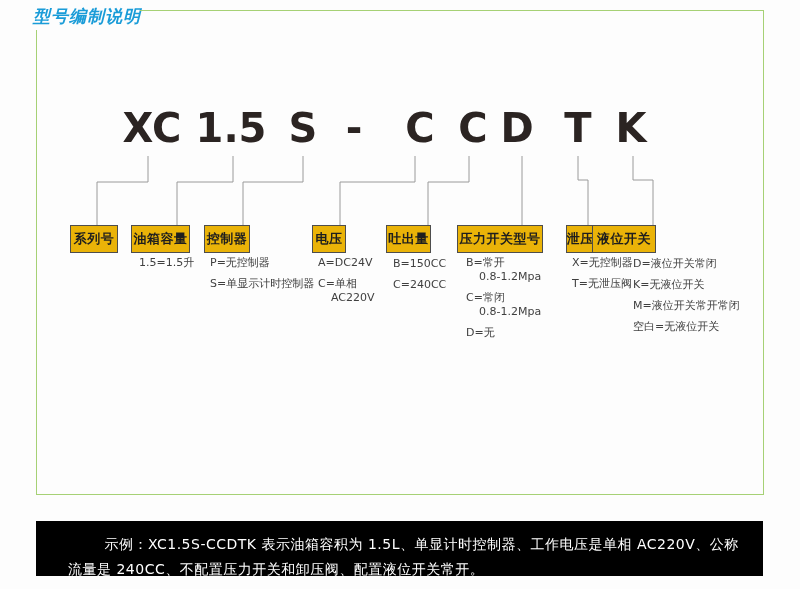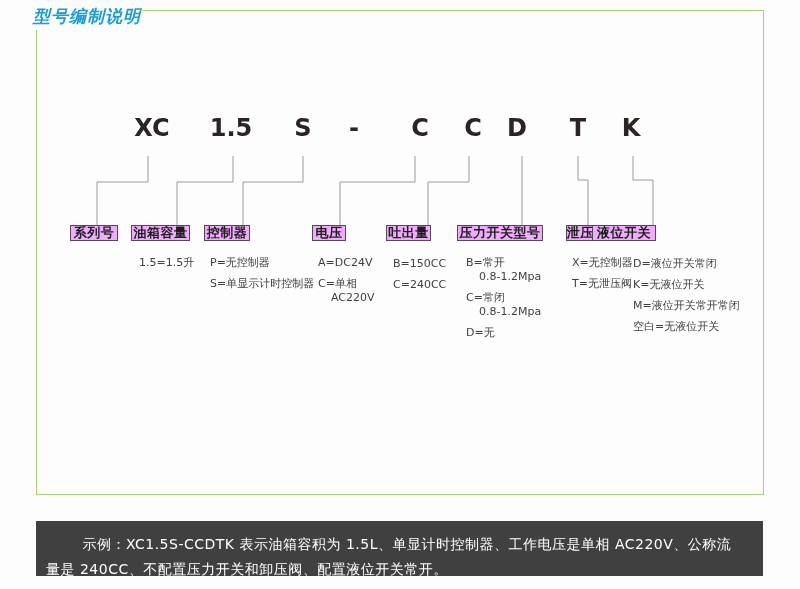--- a/index.html
+++ b/index.html
@@ -19,46 +19,46 @@
   }
   
   .frame-line{background:#a6d175;}
   .frame-top{left:140px;top:10px;width:623px;height:1px;}
   .frame-right{left:763px;top:10px;width:1px;height:485px;}
   .frame-bottom{left:36px;top:494px;width:728px;height:1px;}
   .frame-left{left:36px;top:30px;width:1px;height:464px;}
   
   .model-char{
     top:106px;transform:translateX(-50%);
-    font-size:24px;font-weight:600;color:#2b2422;line-height:44px;
+    font-size:40px;font-weight:600;color:#2b2422;line-height:44px;
     white-space:nowrap;
   }
   
   .connectors{left:0;top:0;width:800px;height:589px;pointer-events:none;}
   .connectors polyline{fill:none;stroke:#9a9a9a;stroke-width:1;}
   
   .field-box{
-    top:225px;height:16px;box-sizing:border-box;
-    border:1px solid #4d4d4d;background:#f0abfc;
+    top:225px;height:28px;box-sizing:border-box;
+    border:1px solid #4d4d4d;background:#eab308;
     display:flex;align-items:center;justify-content:center;
     font-size:13px;font-weight:bold;color:#1e1e1e;
     white-space:nowrap;letter-spacing:0.5px;
   }
   
   .opt-col{top:257px;}
   .opt{
     font-size:11px;color:#3f3f3f;line-height:12px;
     margin:0 0 9px 4px;white-space:nowrap;
   }
   .opt.cont{margin-top:-7px;padding-left:13px;text-align:right;}
   
   .example-bar{
     left:36px;top:521px;width:727px;height:55px;
-    background:#404040;box-sizing:border-box;
-    padding:11px 24px 0 10px;
+    background:#000000;box-sizing:border-box;
+    padding:11px 24px 0 32px;
   }
   .example-bar p{
     margin:0;color:#ffffff;font-size:14px;line-height:25px;
     text-indent:2.6em;letter-spacing:0.5px;
   }
 </style>
 </head>
 <body>
 
 <div class="abs page-title">型号编制说明</div>

